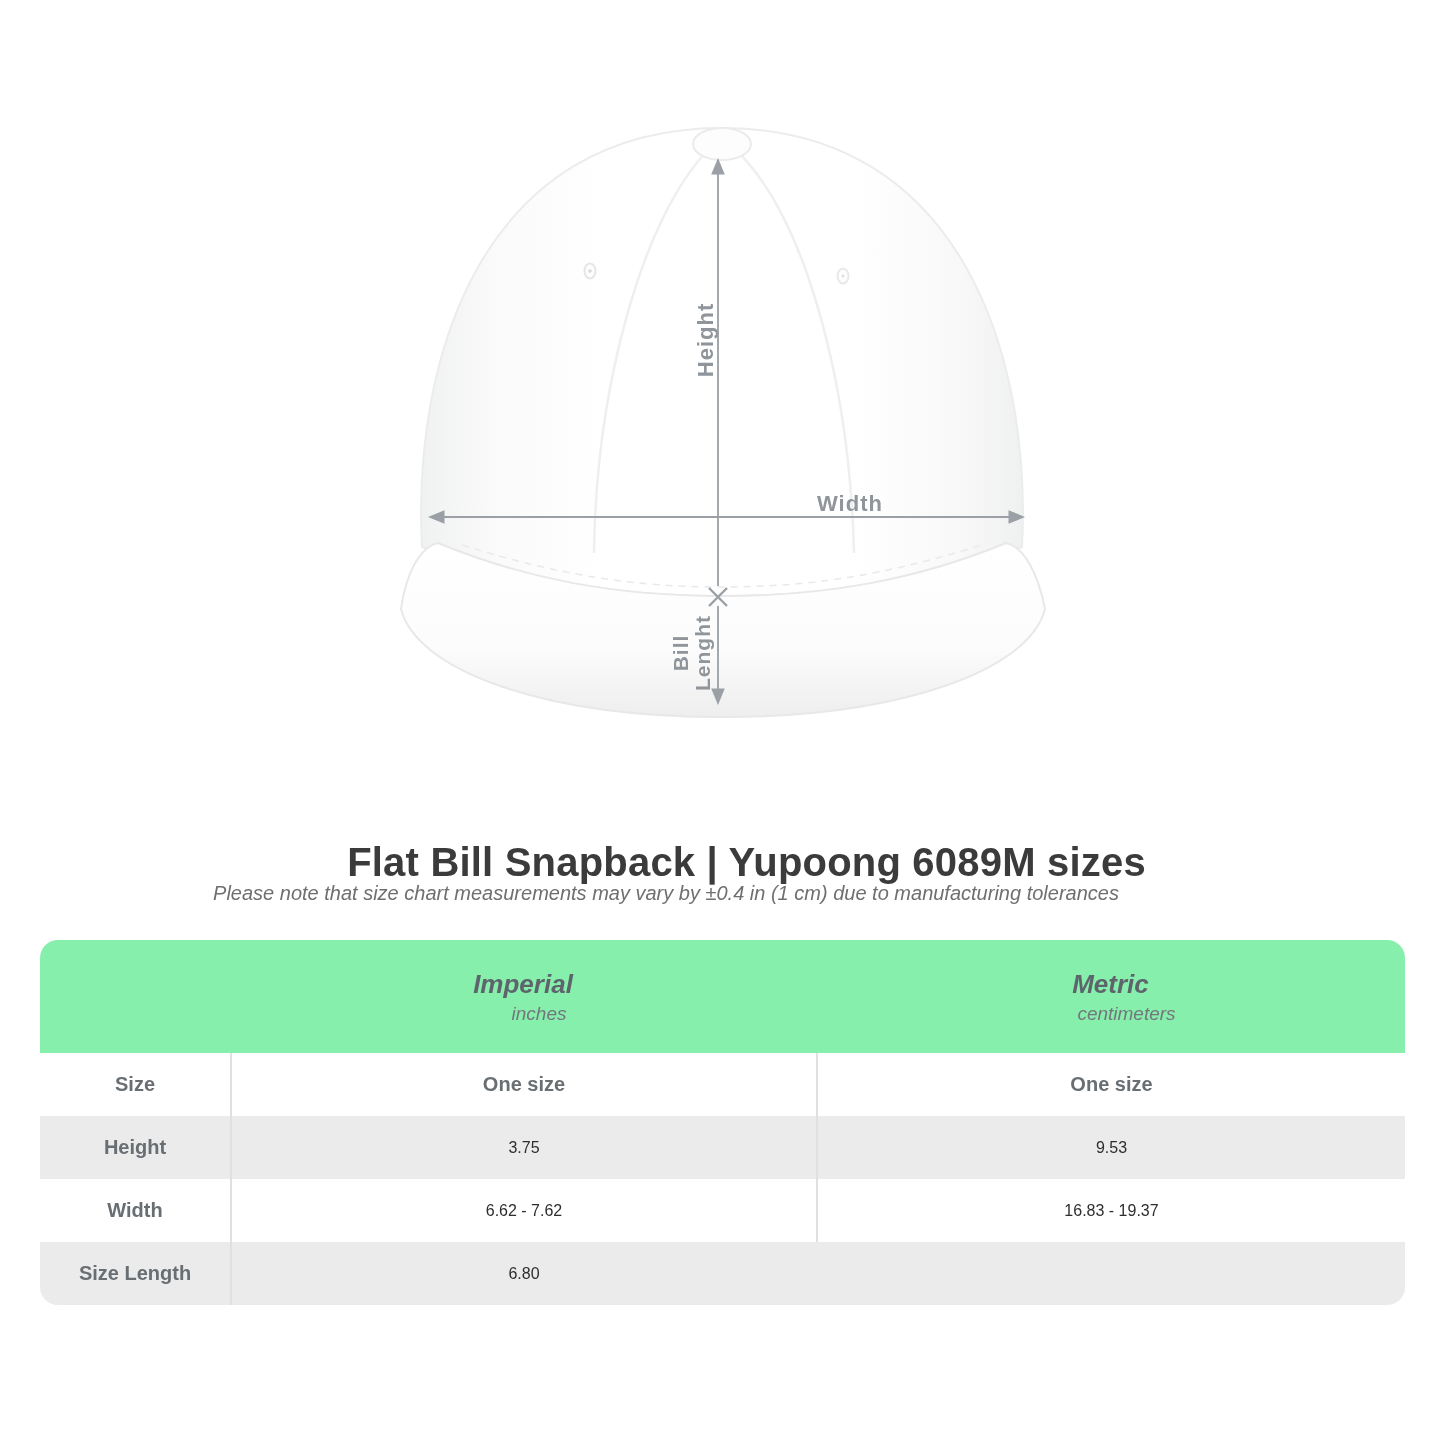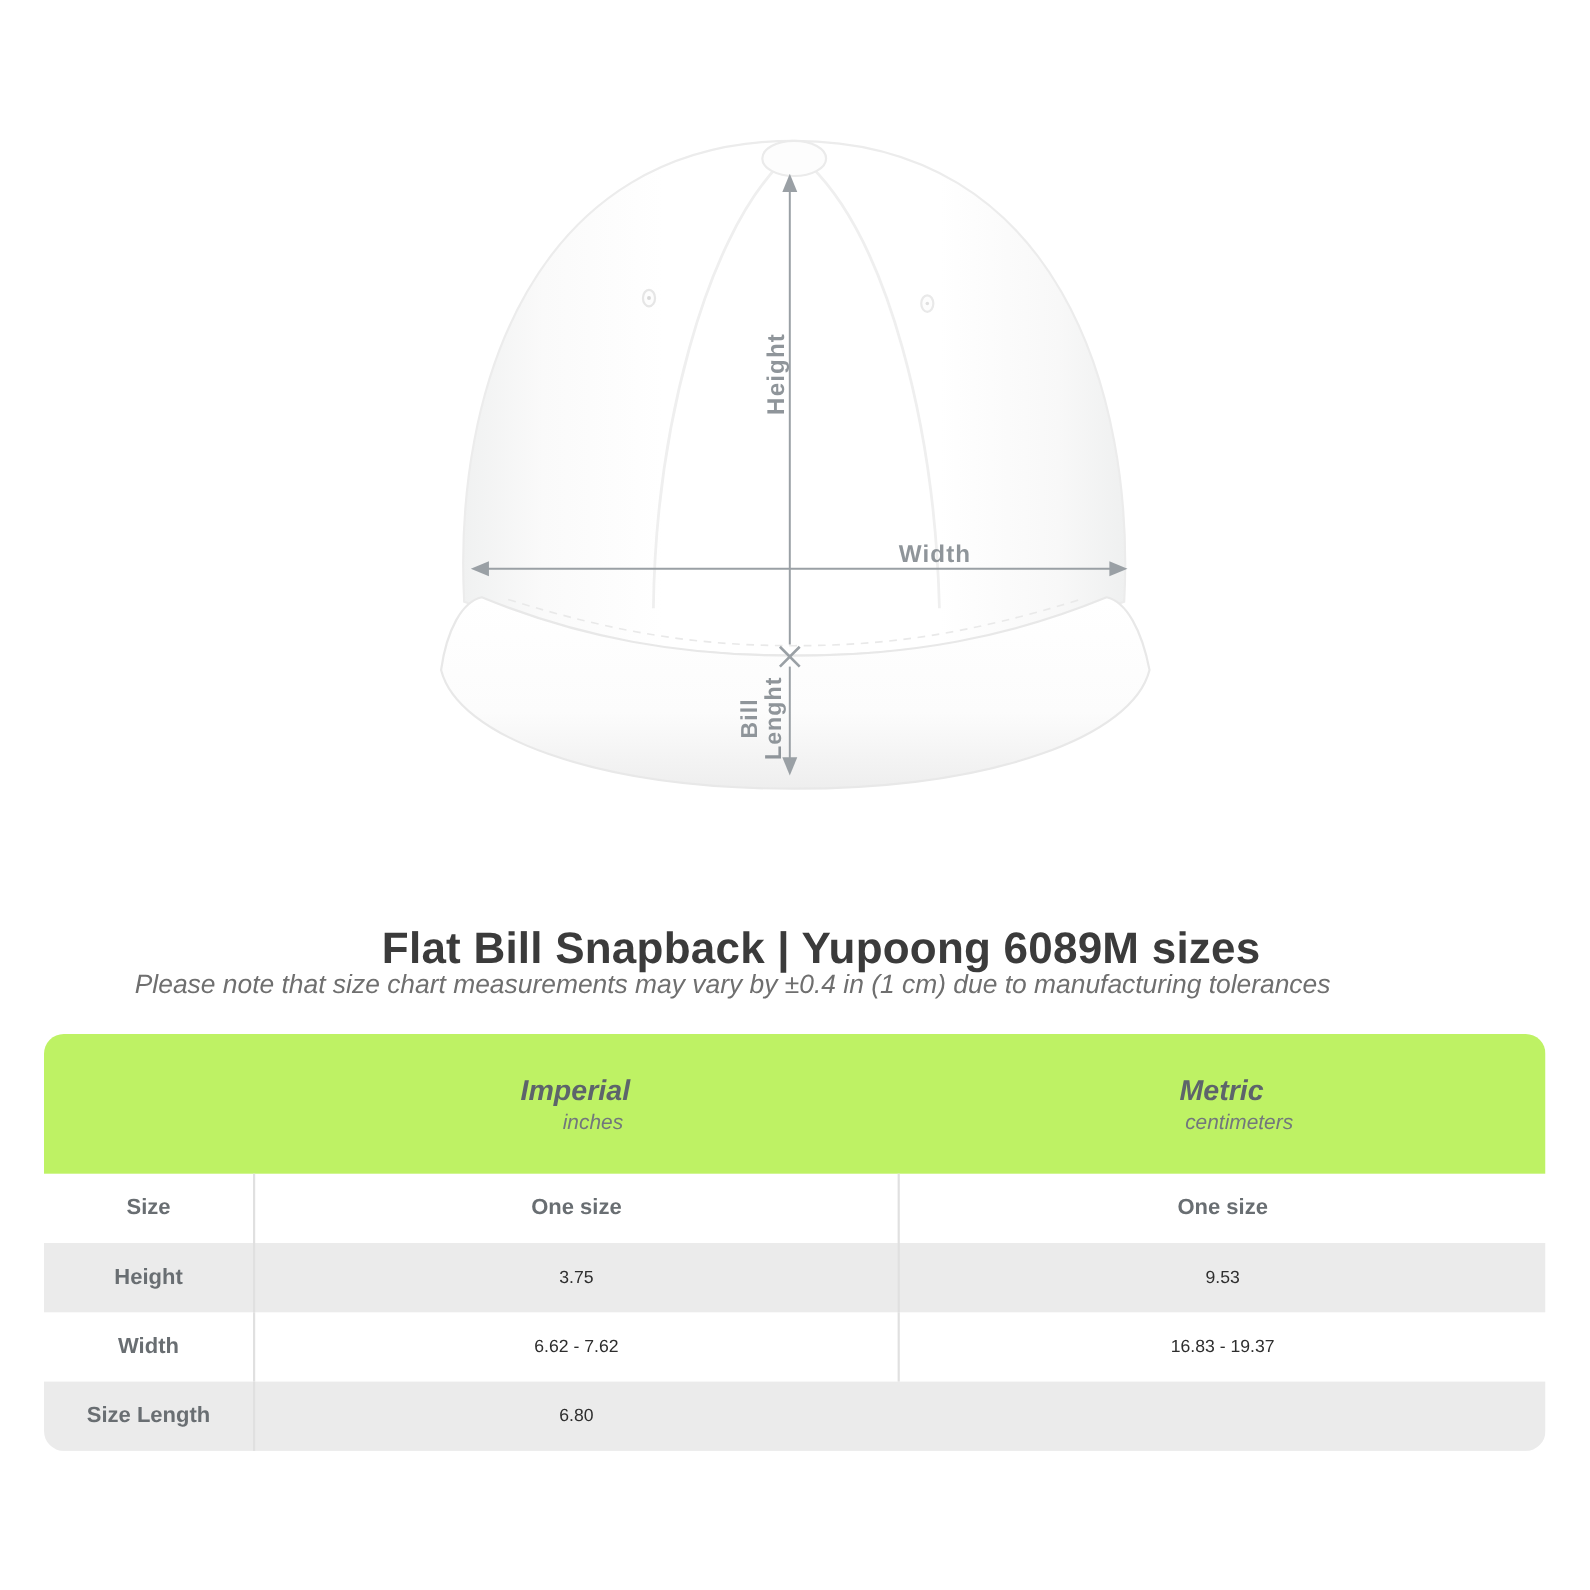--- a/index.html
+++ b/index.html
@@ -15,31 +15,31 @@
 
   
   .title {
     position: absolute; top: 840px; left: 0; width: 1445px; margin: 0;
     text-align: center; font-size: 40px; font-weight: bold; color: #3b3b3b;
     letter-spacing: 0.2px;
     padding-left: 24px;
   }
   .subtitle {
     position: absolute; top: 882px; left: 0; width: 1332px; margin: 0;
-    text-align: center; font-size: 24px; font-style: italic; color: #6f6f6f;
+    text-align: center; font-size: 20px; font-style: italic; color: #6f6f6f;
   }
 
   
   .size-table {
     position: absolute; left: 40px; top: 940px; width: 1365px;
     border-radius: 18px; overflow: hidden;
   }
   .thead {
     display: grid; grid-template-columns: 190px 586px 589px;
-    background: #bef264; height: 127px;
+    background: #86efac; height: 113px;
   }
   .th { display: flex; flex-direction: column; align-items: center; justify-content: center; }
   .unit-name { font-size: 26px; font-weight: bold; font-style: italic; color: #5d646b; }
   .unit-sub  { font-size: 19px; font-style: italic; color: #72777c; margin-top: 3px; margin-left: 32px; }
 
   .tr { display: grid; grid-template-columns: 190px 586px 589px; height: 63px; }
   .tr.stripe { background: #ebebeb; }
   .td { display: flex; align-items: center; justify-content: center; font-size: 16px; color: #2e2e2e; }
   .td.v { border-left: 2px solid #e0e0e0; text-align: right; }
   .td.rowlabel { font-weight: bold; font-size: 20px; color: #696e72; }

